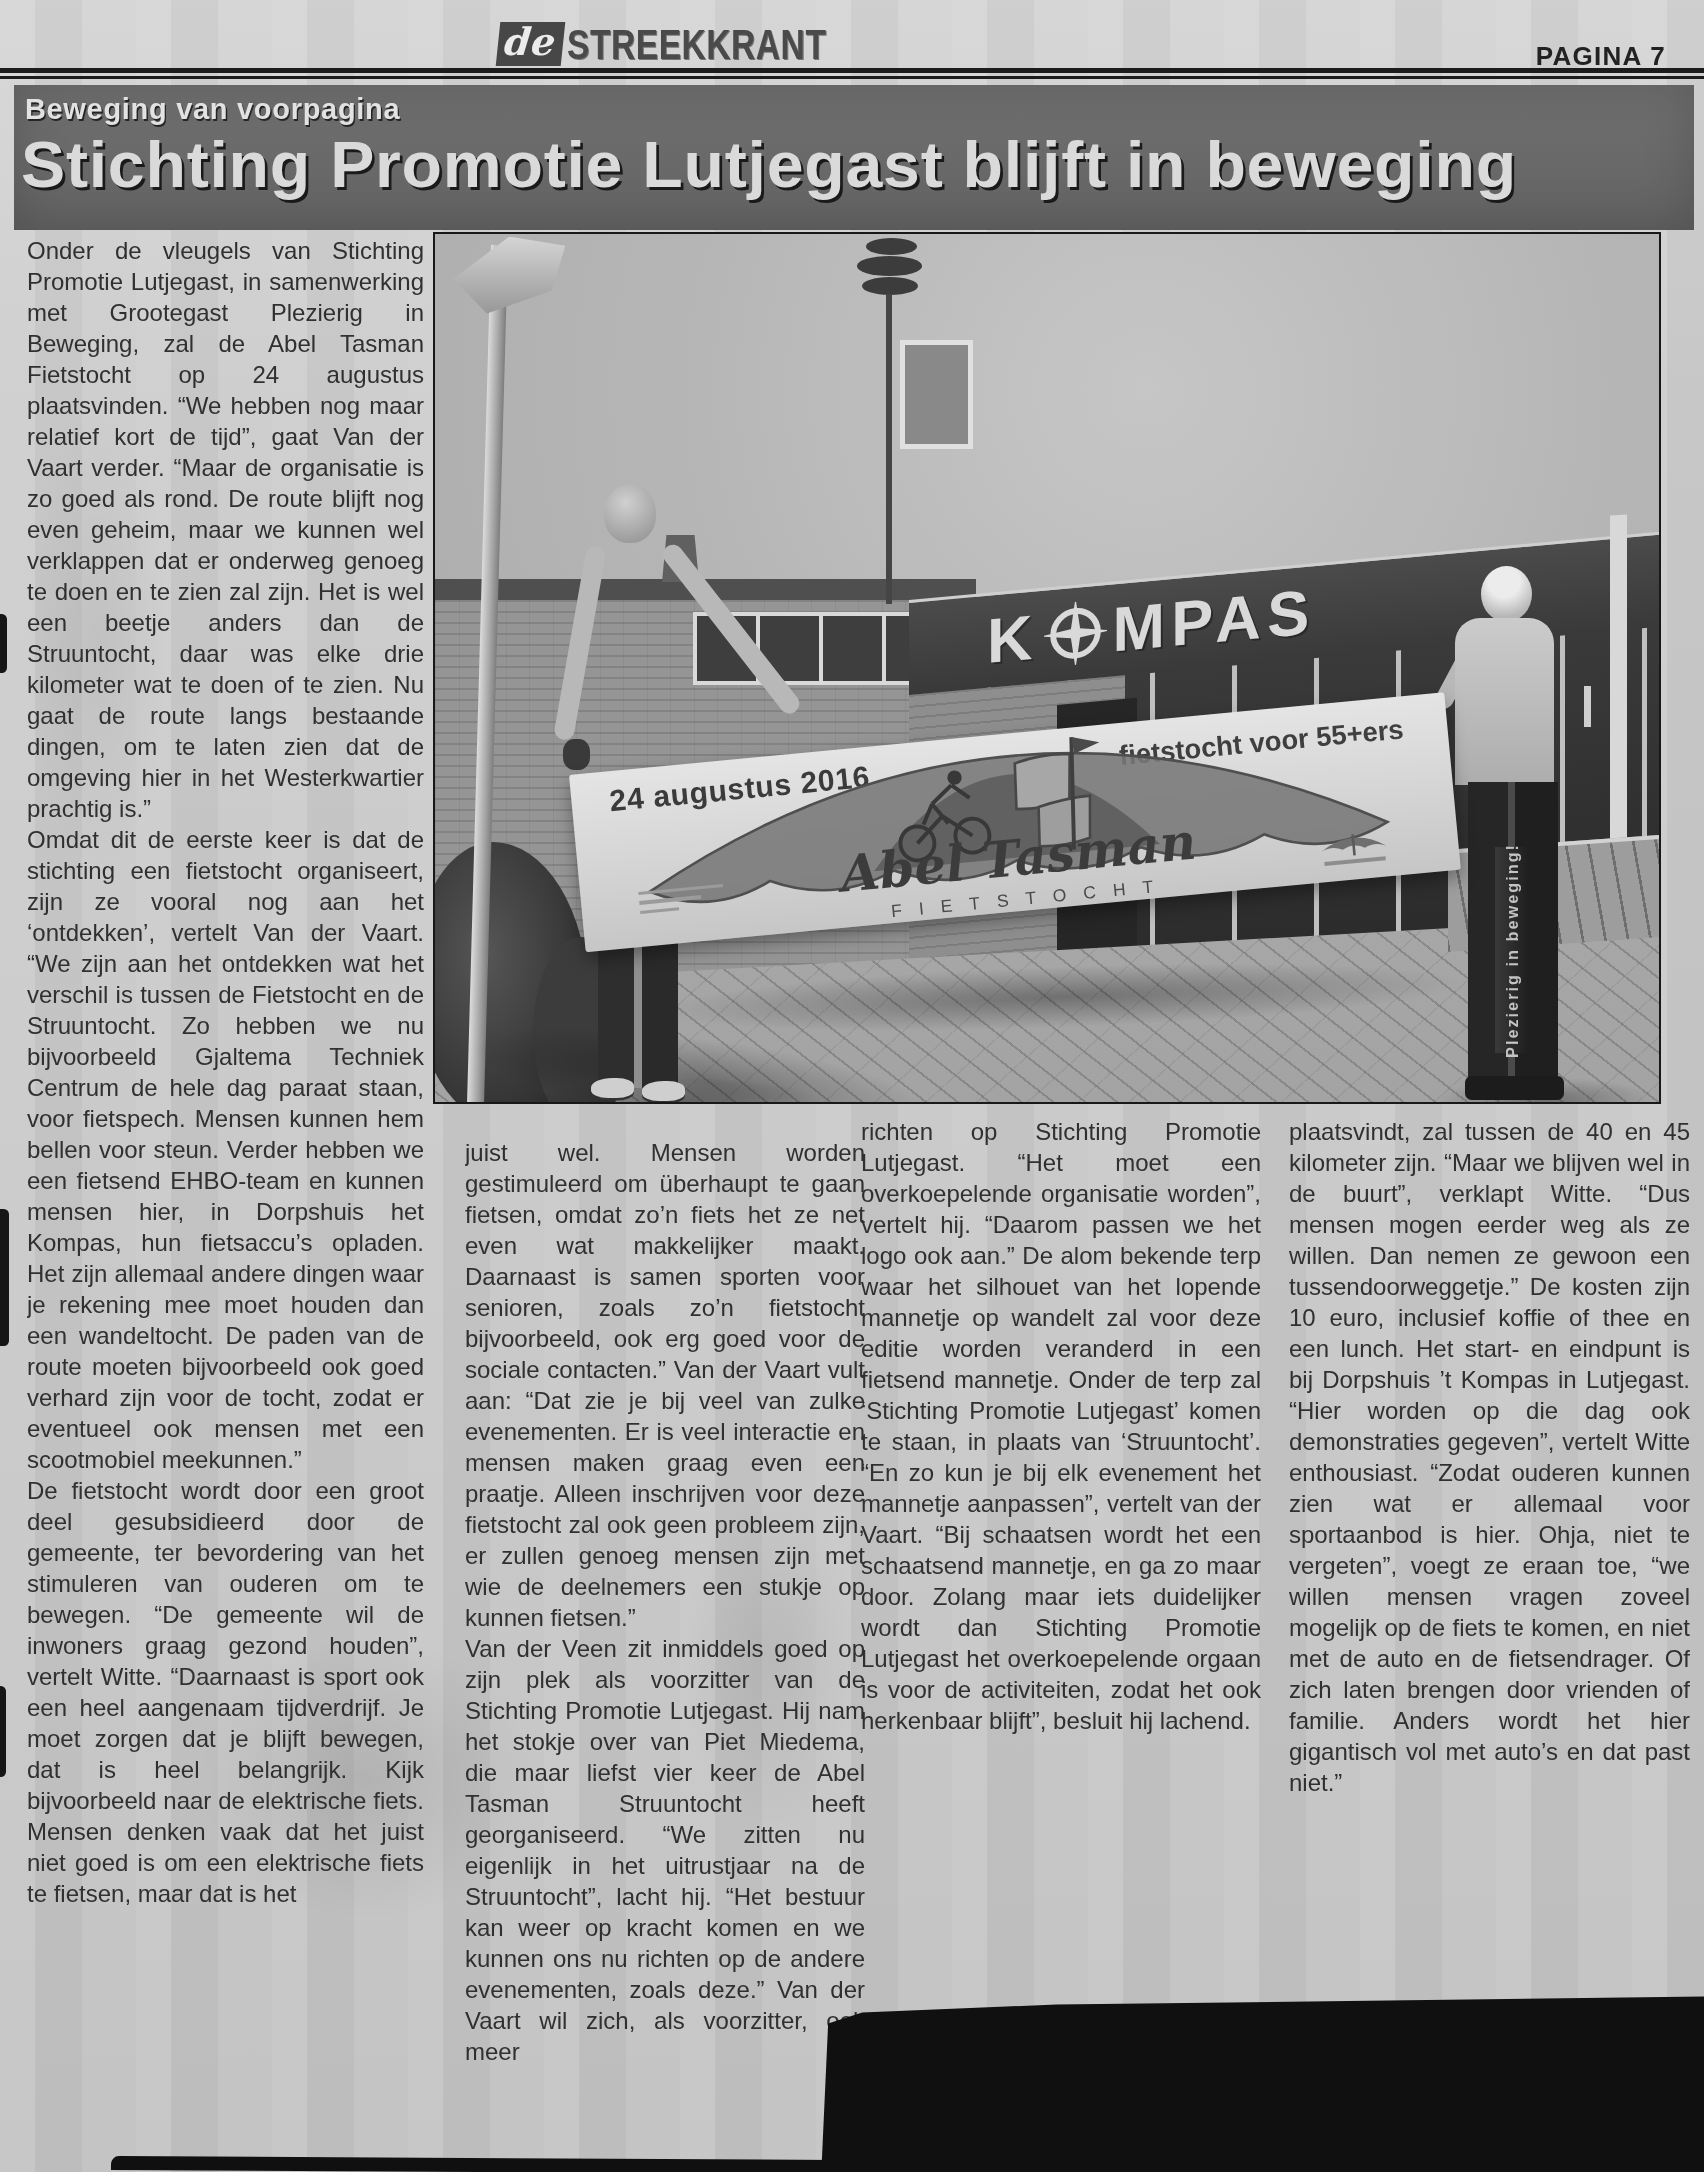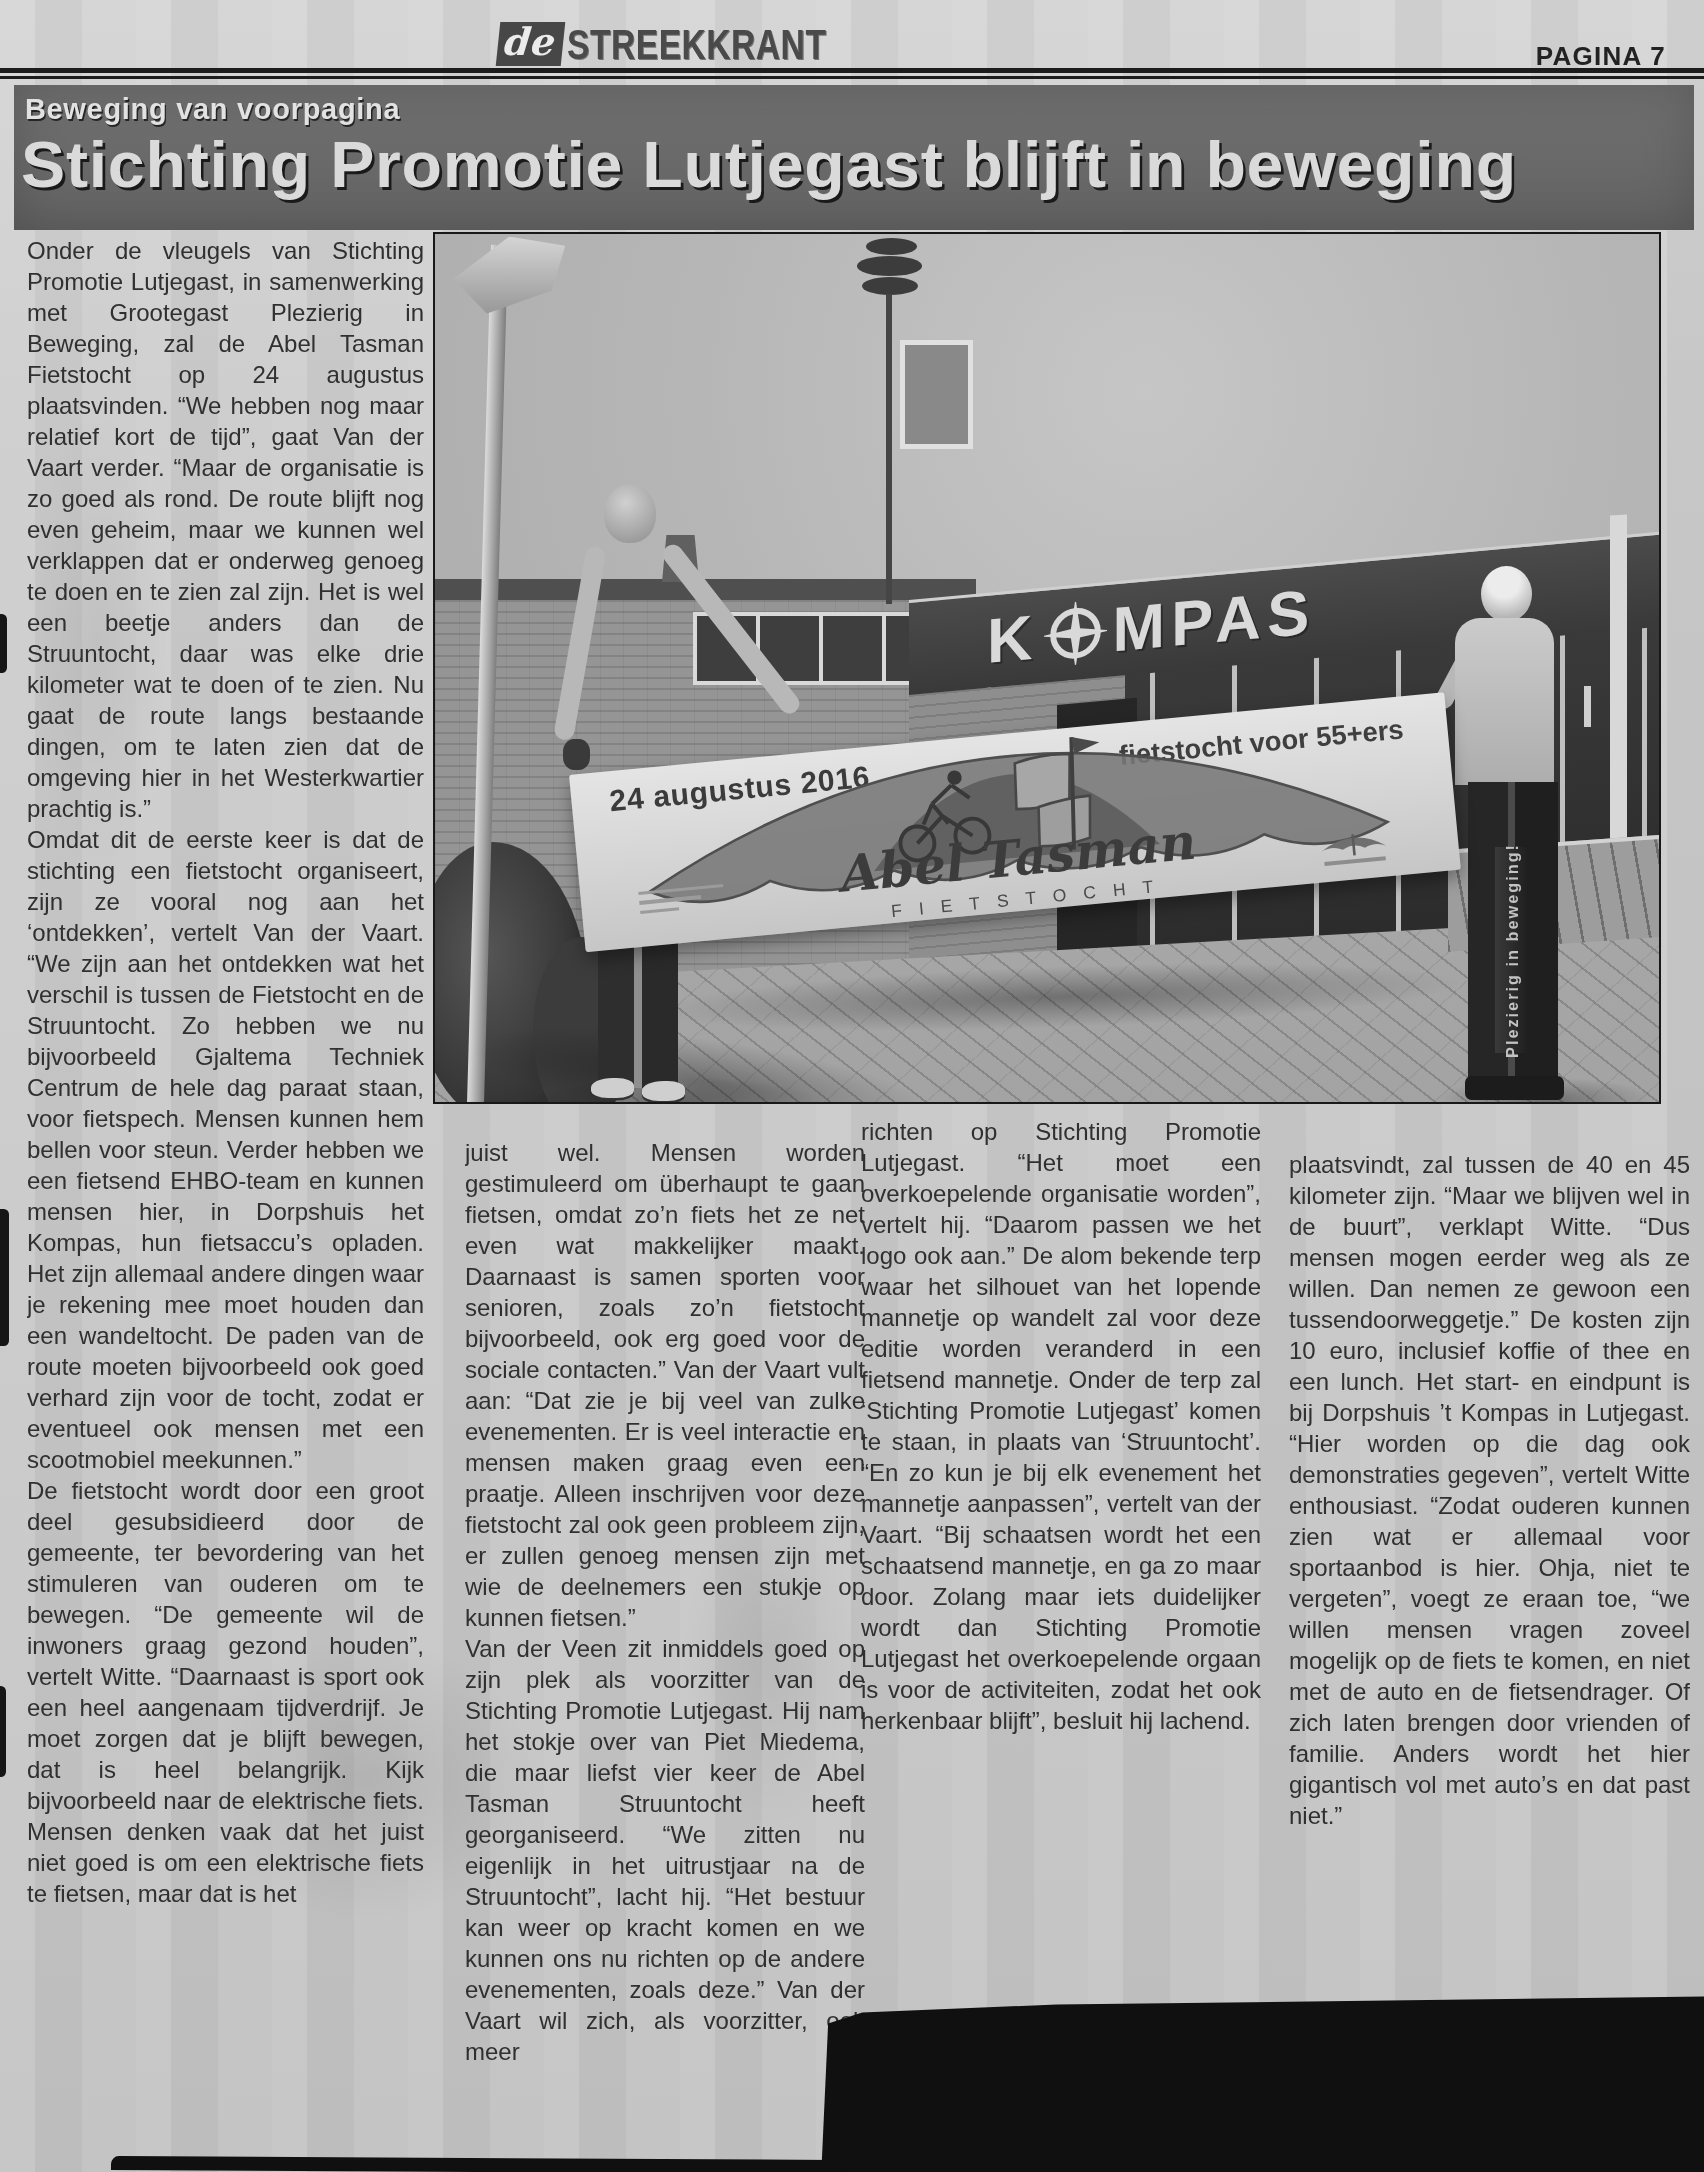--- a/index.html
+++ b/index.html
@@ -29,21 +29,21 @@
   #headline{position:absolute;left:6.5px;top:42px;font:700 65px "Liberation Sans",sans-serif;
      color:#dadada;white-space:nowrap;letter-spacing:0.7px;transform:scaleX(1.02);transform-origin:left top;
      text-shadow:2.6px 3.3px 0 rgba(18,18,18,.9);}
   
   .col{position:absolute;font-size:24px;line-height:31px;color:#303030;
        text-align:justify;overflow:hidden;}
   .col p{margin:0;}
   #col1{left:27px;top:235px;width:397px;height:1928px;}
   #col2{left:465px;top:1116px;width:400px;height:1051px;margin-top:21px;}
   #col3{left:861px;top:1116px;width:400px;height:823px;}
-  #col4{left:1289px;top:1116px;width:401px;height:889px;margin-top:33px;}
+  #col4{left:1289px;top:1116px;width:401px;height:889px;}
   
   #photo{position:absolute;left:433px;top:232px;width:1228px;height:872px;
      border:2px solid #181818;box-sizing:border-box;overflow:hidden;
      background:radial-gradient(ellipse at 58% 18%,#c6c6c6 0%,#b6b6b6 45%,#a9a9a9 100%);
      filter:saturate(0);}
   #photo .abs{position:absolute;}
   .roof-left{left:0;top:345px;width:541px;height:22px;background:#4f4f4f;}
   .bldg-left{left:0;top:366px;width:541px;height:418px;background:
      repeating-linear-gradient(180deg,rgba(0,0,0,.12) 0 2px,rgba(0,0,0,0) 2px 11px),
      repeating-linear-gradient(90deg,rgba(0,0,0,.05) 0 1.3px,rgba(0,0,0,0) 1.3px 23.5px),#959595;}

